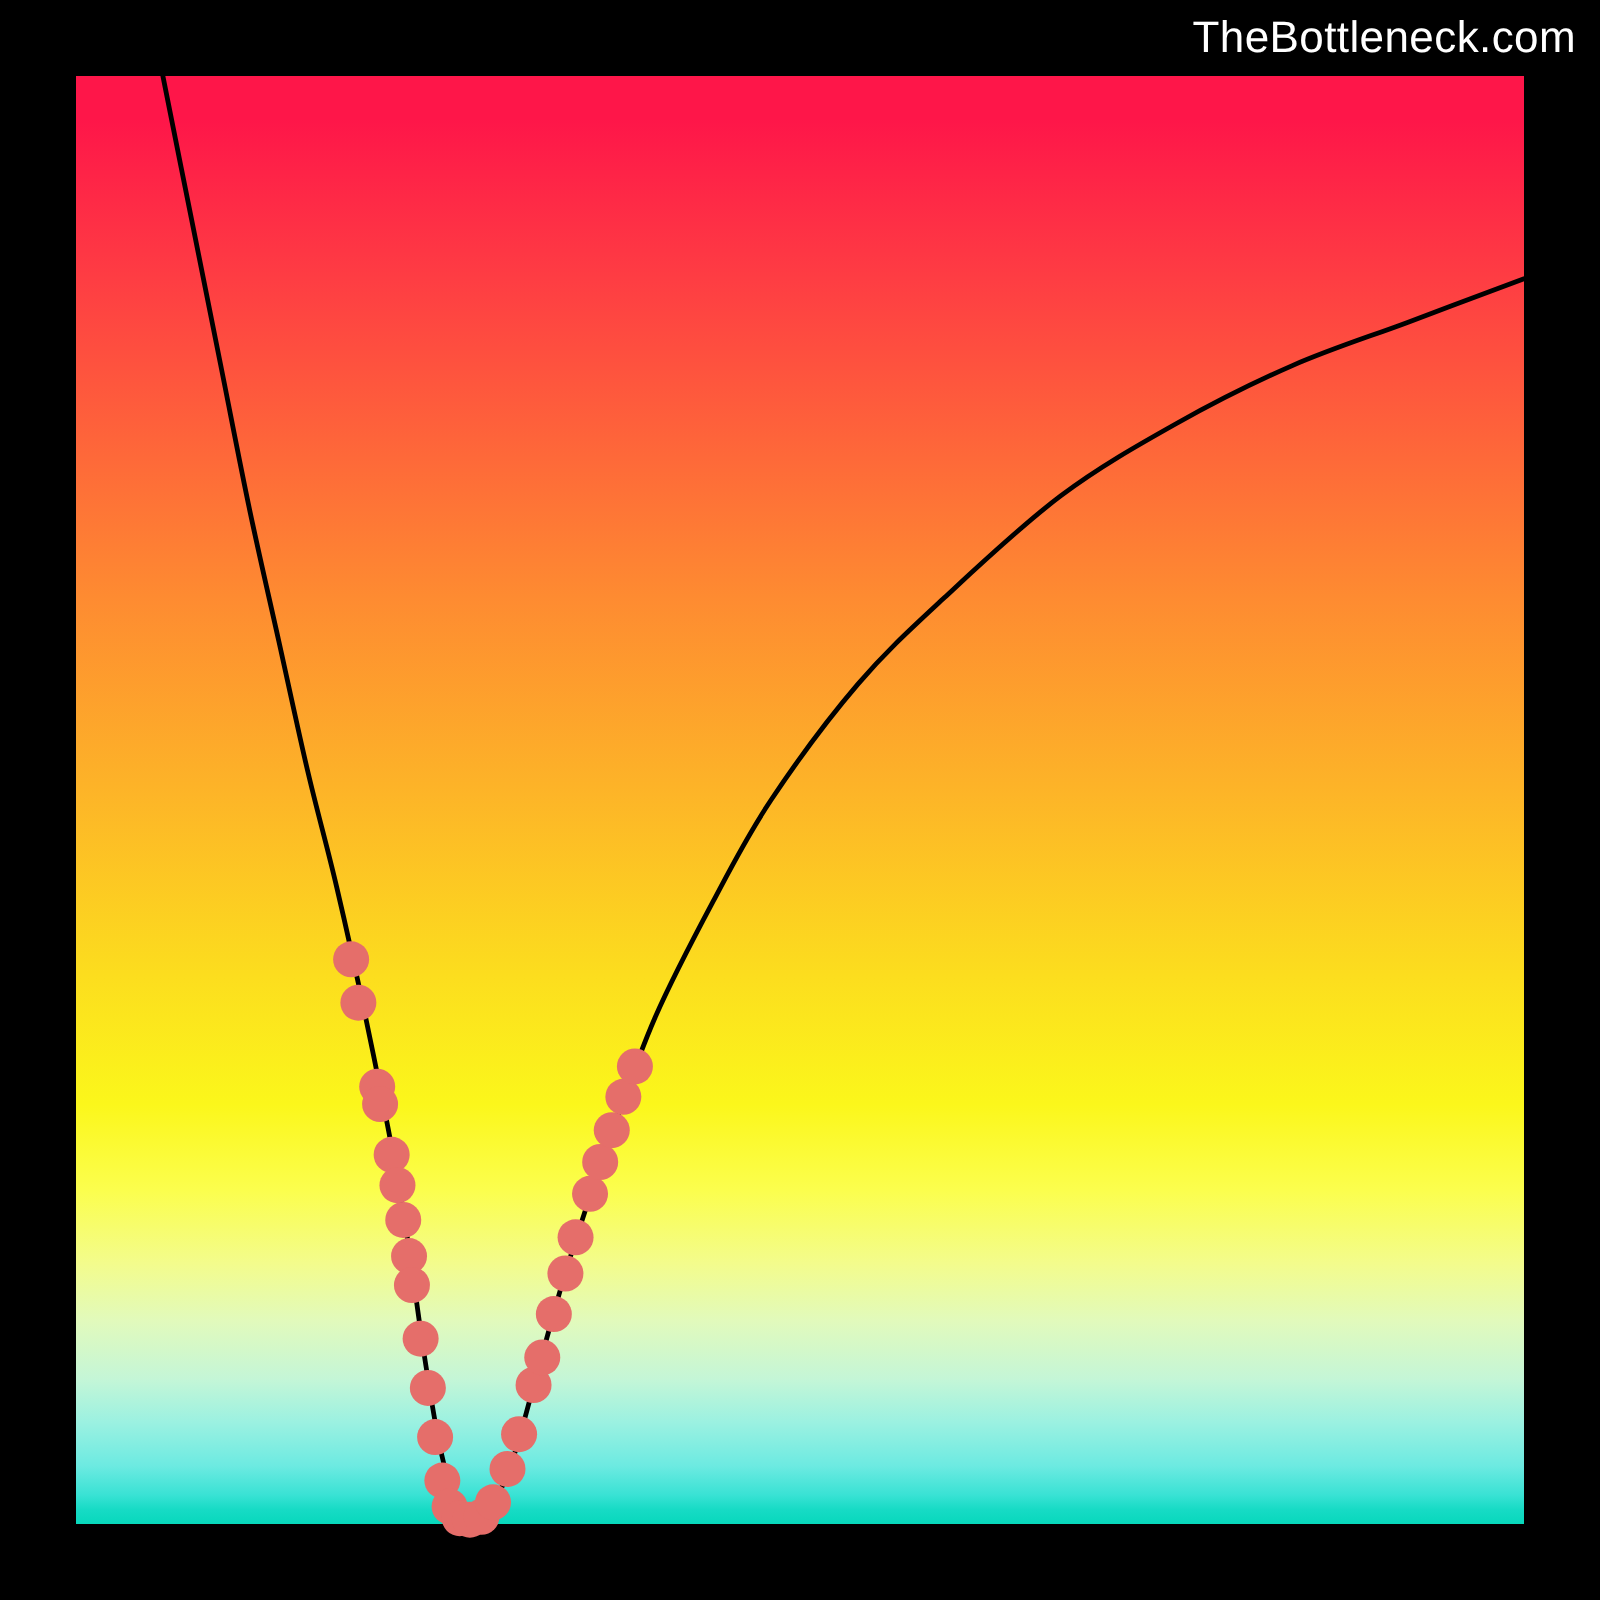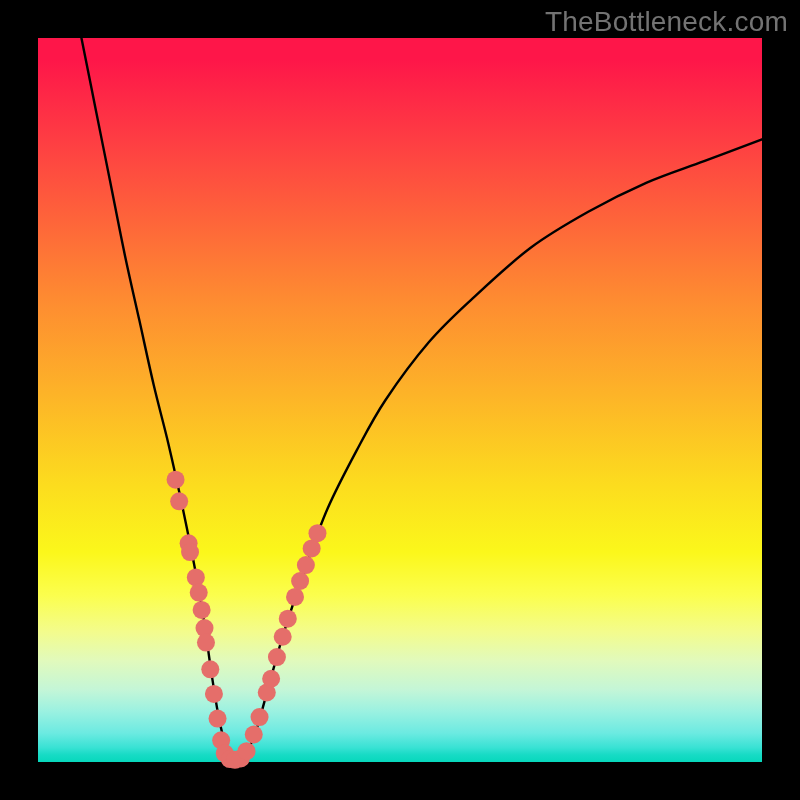--- a/index.html
+++ b/index.html
@@ -53,22 +53,22 @@
     position: absolute;
     inset: 0;
     width: 100%;
     height: 100%;
     overflow: visible;
   }
   .watermark {
     position: absolute;
     top: 6px;
     right: 12px;
-    color: #737373;
-    font-size: 28px;
+    color: #ffffff;
+    font-size: 22px;
     letter-spacing: 0.2px;
   }
 </style>
 </head>
 <body>
 
 <div class="frame">
   <div class="plot-area">
     <div class="gradient"></div>
     <svg class="curves" viewBox="0 0 724 724" preserveAspectRatio="none">

